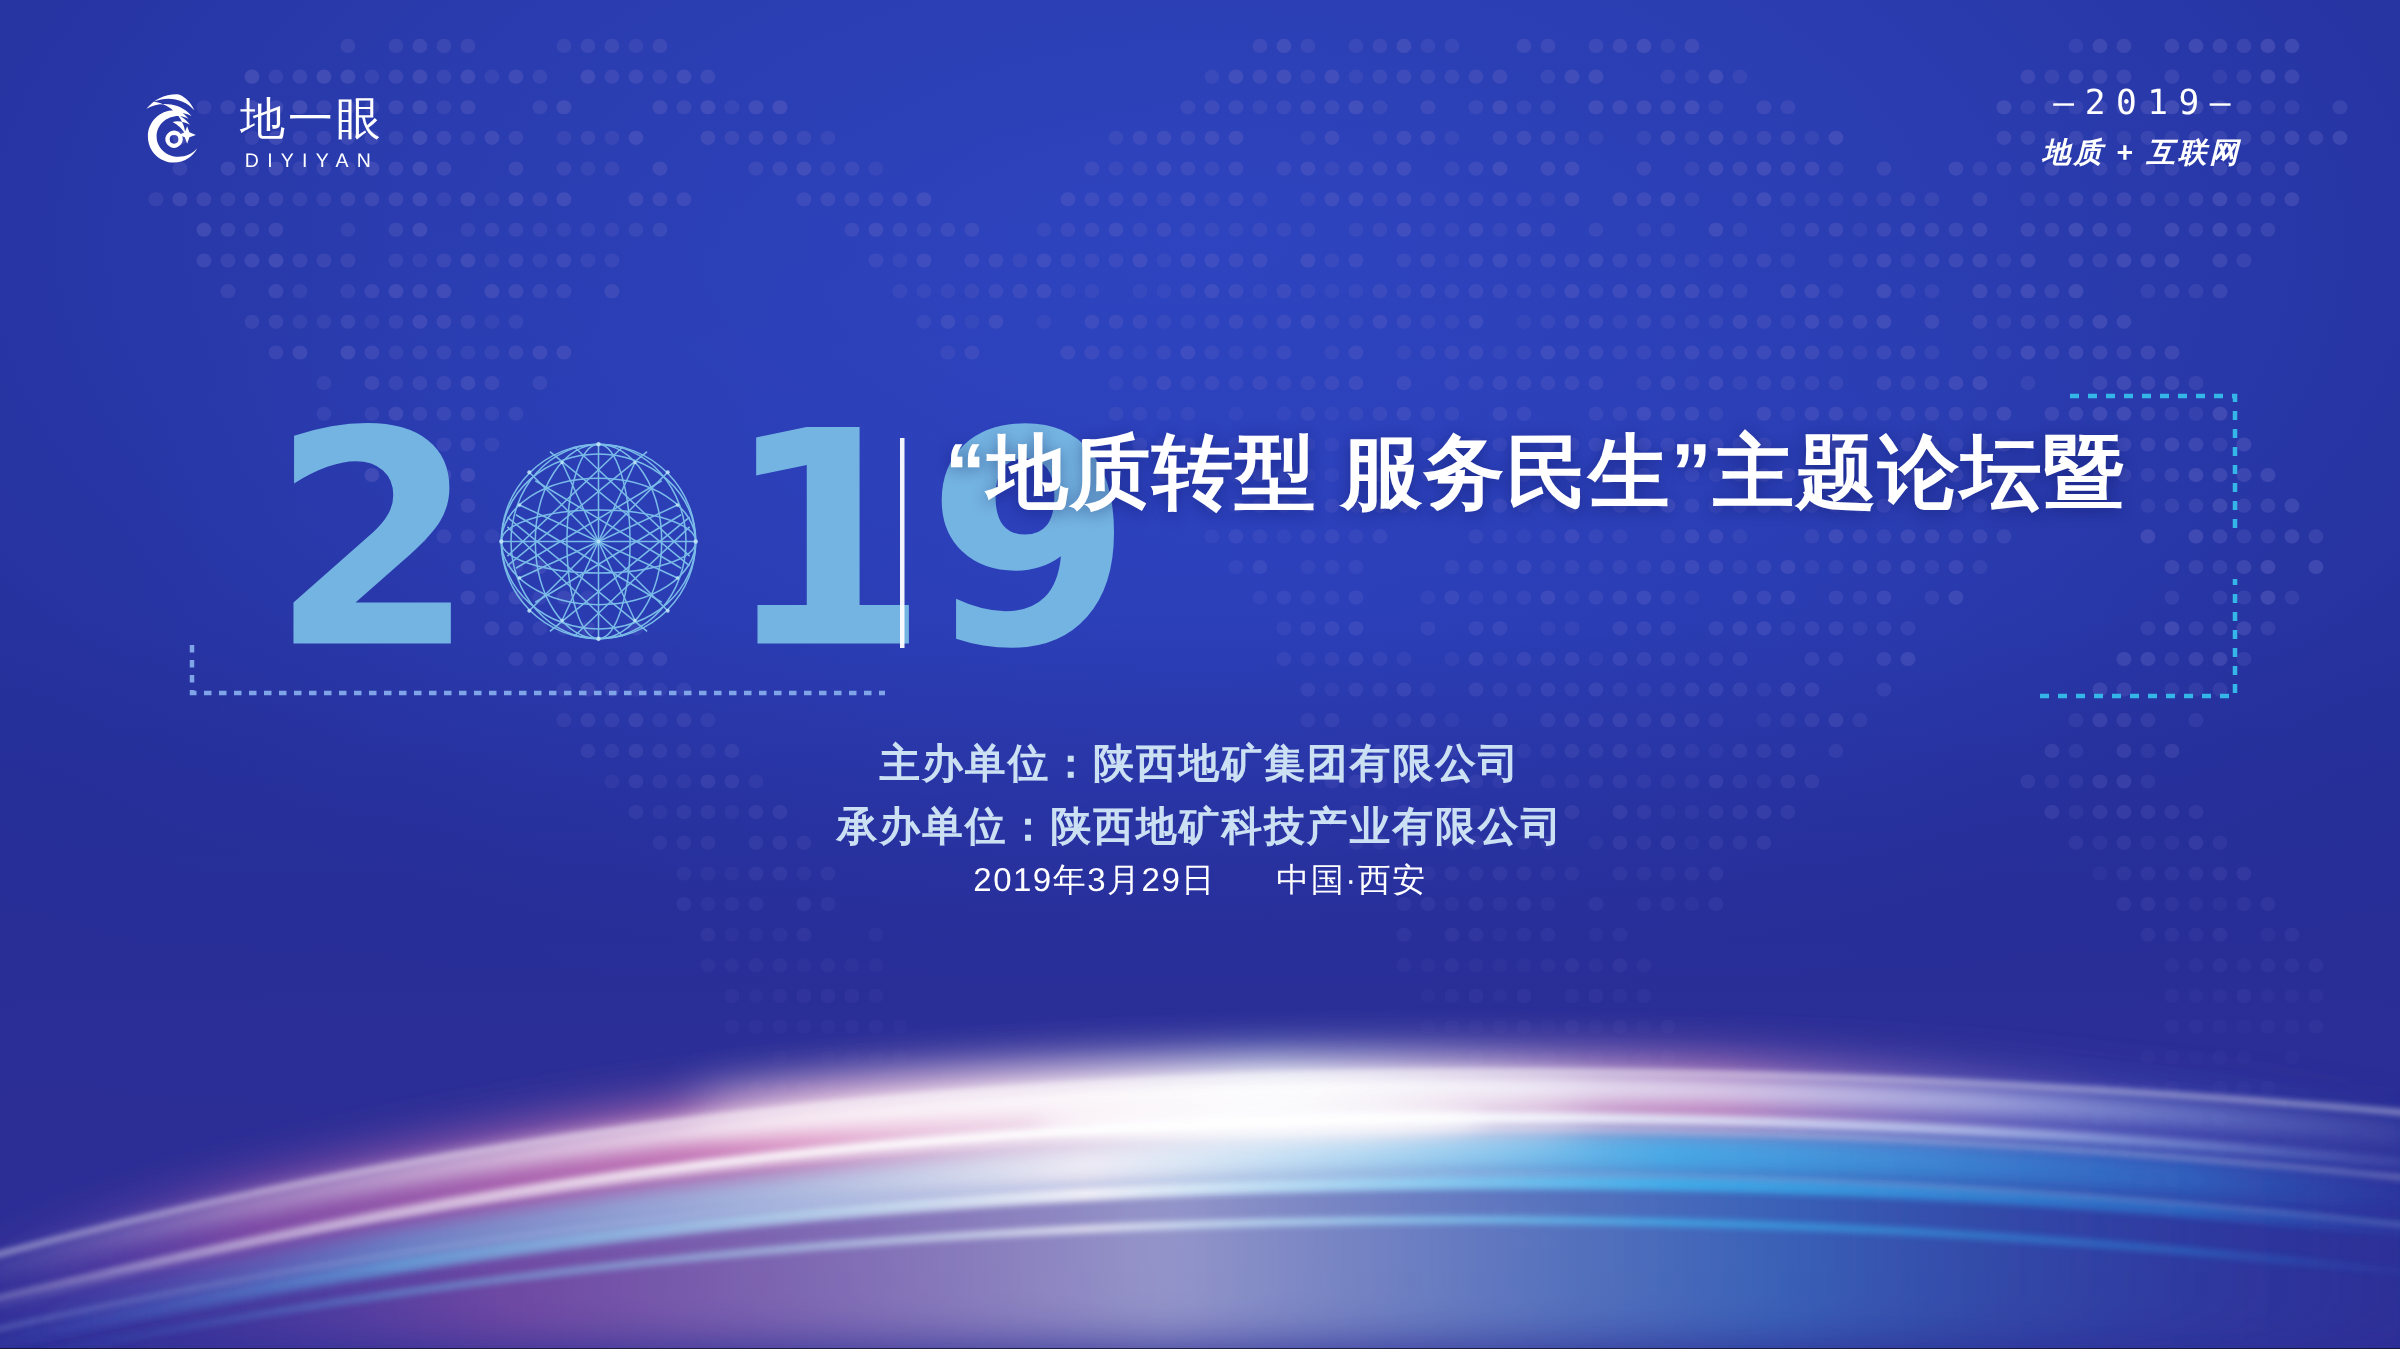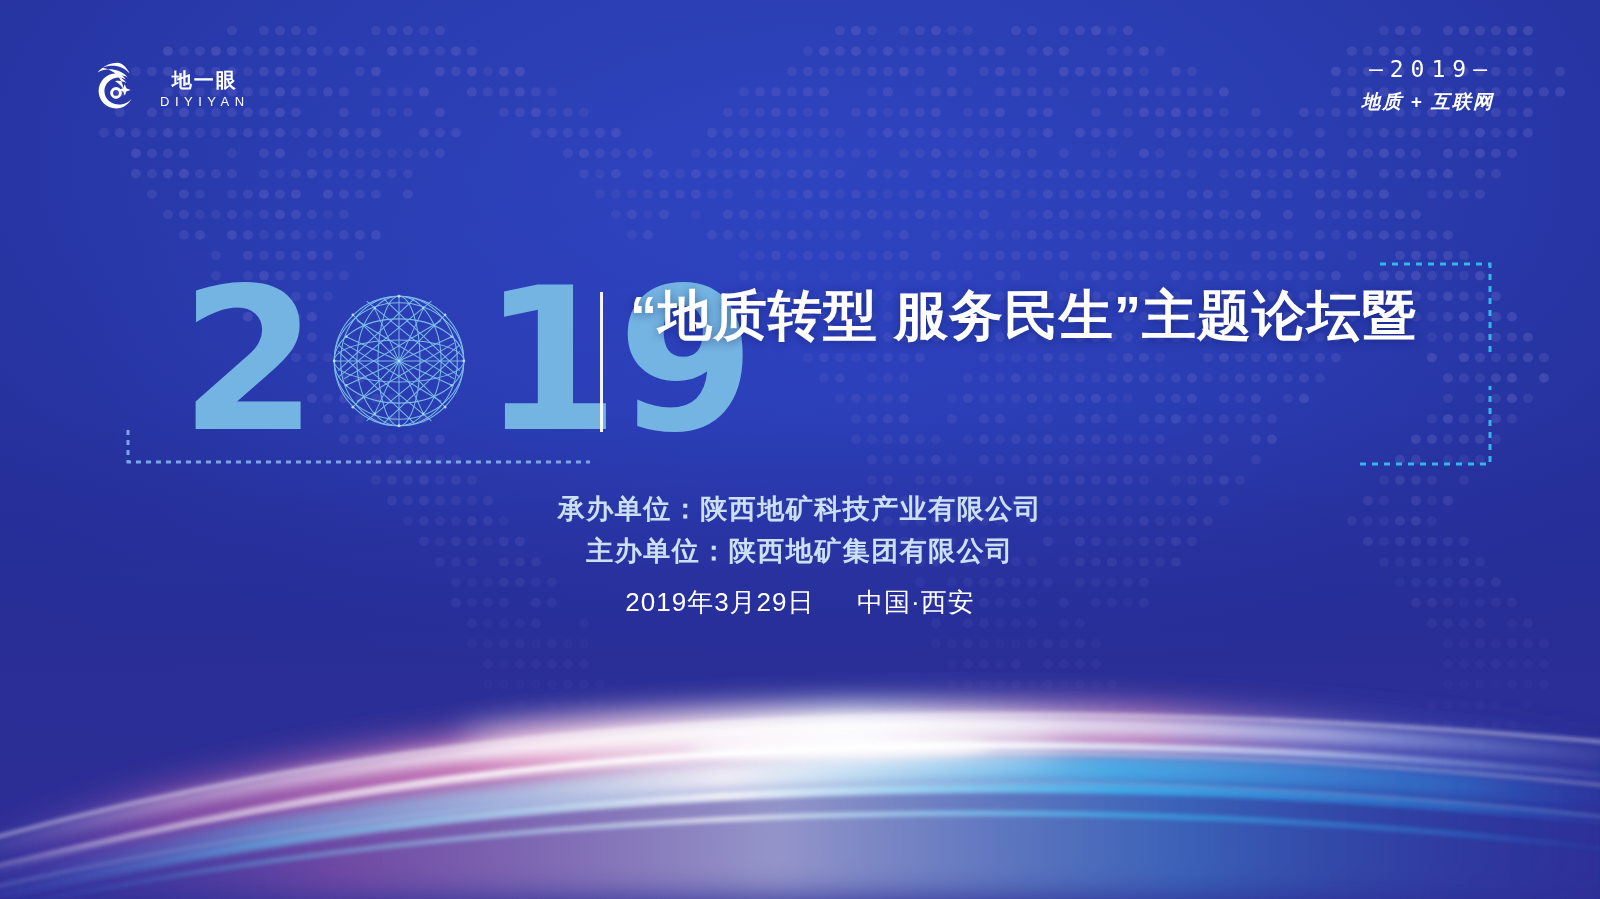--- a/index.html
+++ b/index.html
@@ -33,21 +33,21 @@
   #swoosh{position:absolute;left:0;bottom:0;width:1600px;height:330px;pointer-events:none;}
 
   
   #logo{
     position:absolute;left:86px;top:58px;
     display:flex;align-items:center;gap:12px;
   }
   #logo .mark{width:62px;height:62px;display:block;}
   #logo .wordblock{display:flex;flex-direction:column;align-items:center;line-height:1;}
   #logo .cn{
-    color:#fff;font-size:20px;font-weight:700;letter-spacing:2px;
+    color:#fff;font-size:30px;font-weight:400;letter-spacing:2px;
     font-family:"Liberation Sans","DejaVu Sans",sans-serif;
   }
   #logo .en{
     color:#fff;font-size:13px;font-weight:400;letter-spacing:5.5px;margin-top:5px;
   }
 
   
   #topright{
     position:absolute;right:106px;top:56px;text-align:right;color:#fff;
   }
@@ -106,23 +106,22 @@
   #subinfo{
     position:absolute;left:0;top:488px;width:1600px;text-align:center;
   }
   #subinfo .org{
     color:#CCE0F4;
     font-size:27px;font-weight:700;letter-spacing:1.5px;
     line-height:1.56;
     white-space:nowrap;
   }
   #subinfo .when{
-    margin-top:13px;
     color:#FFFFFF;
-    font-size:26px;font-weight:400;letter-spacing:1px;
+    font-size:22px;font-weight:400;letter-spacing:1px;
     white-space:nowrap;
   }
   #subinfo .when .gap{display:inline-block;width:26px;}
 </style>
 </head>
 <body>
 
 <div id="stage">
 
   <svg id="mapdots" viewBox="0 0 1600 899" preserveAspectRatio="none" aria-hidden="true">
@@ -1770,22 +1769,22 @@
     </div>
 
     <div id="divider"></div>
 
     <div id="title-block">
       <div class="line">“地质转型 服务民生”主题论坛暨</div>
     </div>
   </div>
 
   <div id="subinfo">
+    <div class="org">主办单位：陕西地矿集团有限公司</div>
     <div class="org">承办单位：陕西地矿科技产业有限公司</div>
-    <div class="org">主办单位：陕西地矿集团有限公司</div>
     <div class="when">
       <span>2019年3月29日</span>
       <span class="gap"></span>
       <span>中国·西安</span>
     </div>
   </div>
 
 </div>
 
 </body></html>

